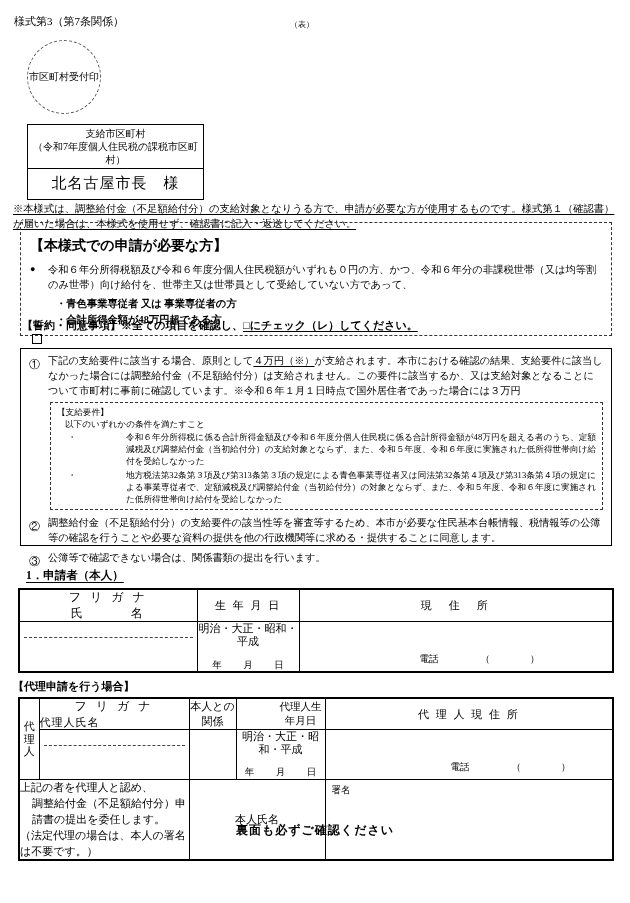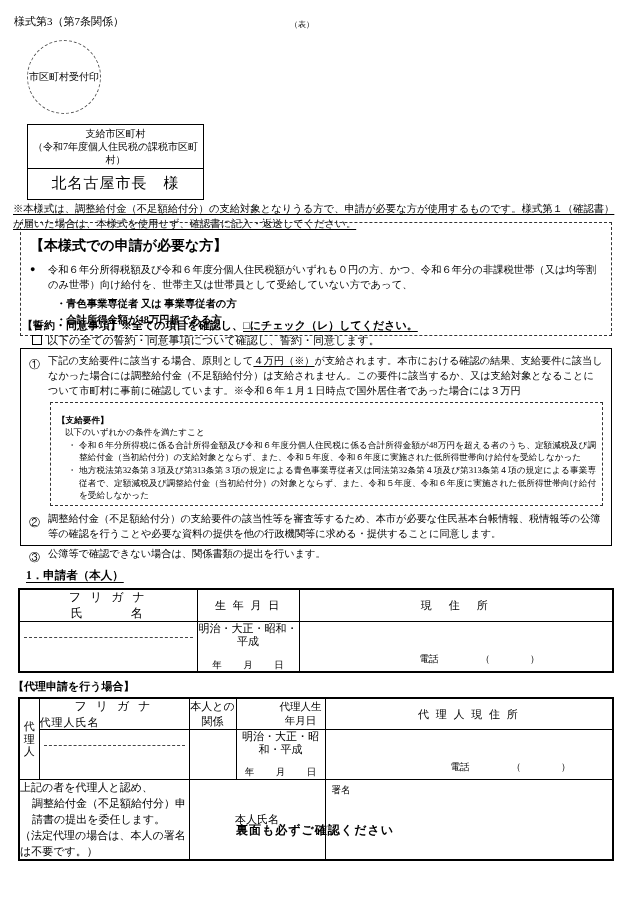--- a/index.html
+++ b/index.html
@@ -190,33 +190,33 @@
     text-decoration: underline;
     text-underline-offset: 2px;
   }
   .req-box {
     border: 1px dashed #333;
     margin: 3px 0 0 2px;
     padding: 3px 6px 4px 6px;
     font-size: 8.6px;
     line-height: 1.42;
   }
-  .req-title { font-weight: bold; margin-top: 8px; }
+  .req-title { font-weight: normal; }
   .req-lead { padding-left: 8px; }
   .req-item {
     display: flex;
     margin-top: 1px;
     padding-left: 8px;
   }
   .req-dot {
     flex: 0 0 14px;
     width: 14px;
     text-align: center;
   }
-  .req-text { flex: 1; text-align: justify; }
+  .req-text { flex: 1; text-align: justify; margin-left: 47px; }
   .item-2 { margin-top: 6px; }
   .item-3 { margin-top: 5px; }
 
   
   .sec-title {
     position: absolute;
     font-size: 11.5px;
     font-weight: bold;
     text-decoration: underline;
     text-underline-offset: 3px;
@@ -378,21 +378,21 @@
       <div class="need-text">令和６年分所得税額及び令和６年度分個人住民税額がいずれも０円の方、かつ、令和６年分の非課税世帯（又は均等割のみ世帯）向け給付を、世帯主又は世帯員として受給していない方であって、</div>
     </div>
     <div class="need-sub">・青色事業専従者 又は 事業専従者の方</div>
     <div class="need-sub" style="margin-top:1px;">・合計所得金額が48万円超である方</div>
   </div>
 
   <div class="pledge-head">
     <span>【誓約・同意事項】※全ての項目を確認し、</span><span class="ul">□にチェック（レ）してください。</span>
   </div>
   <div class="pledge-check">
-    <span class="cbox"></span><span>以下の全ての誓約・同意事項について確認し、誓約・同意します。</span>
+    <span class="cbox"></span>
   </div>
 
   <div class="pledge-box">
 
     <div class="item">
       <div class="item-num">①</div>
       <div class="item-body">
         <span>下記の支給要件に該当する場合、原則として</span><span class="ul">４万円（※）</span><span>が支給されます。本市における確認の結果、支給要件に該当しなかった場合には調整給付金（不足額給付分）は支給されません。この要件に該当するか、又は支給対象となることについて市町村に事前に確認しています。※令和６年１月１日時点で国外居住者であった場合には３万円</span>
 
         <div class="req-box">

